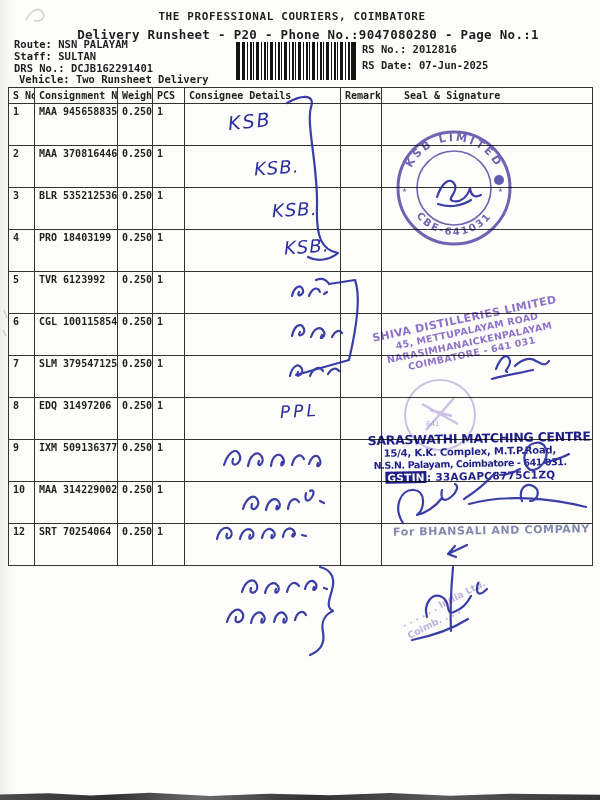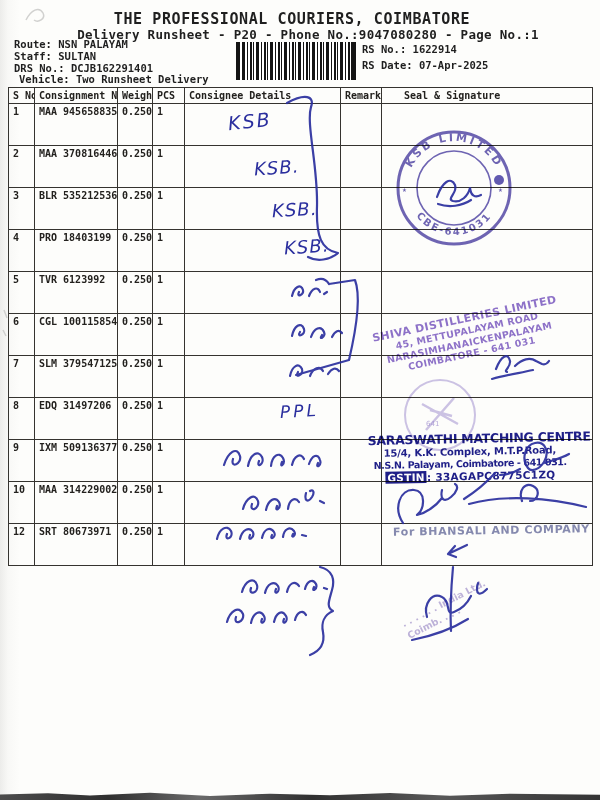--- a/index.html
+++ b/index.html
@@ -1,21 +1,21 @@
 <!DOCTYPE html>
 <html><head>
 <meta charset="utf-8">
 <style>
   html,body{margin:0;padding:0;background:#e9e9e7;}
   #page{position:relative;width:600px;height:800px;background:
     linear-gradient(90deg,#ececea 0,#f8f8f6 8px,#fdfdfb 20px),#fdfdfb;
     overflow:hidden;font-family:"DejaVu Sans Mono",monospace;}
   .mono{font-family:"DejaVu Sans Mono",monospace;font-weight:700;color:#1f1f1f;}
   .abs{position:absolute;}
-  .doc-title{top:10px;left:0;width:584px;text-align:center;font-size:15px;letter-spacing:.6px;}
+  .doc-title{top:10px;left:0;width:584px;text-align:center;font-size:11px;letter-spacing:.6px;}
   .doc-sub{top:27px;left:8px;width:600px;text-align:center;font-size:12.5px;letter-spacing:.3px;}
   .meta{left:14px;top:39px;font-size:10.5px;line-height:11.8px;white-space:nowrap;}
   .meta .indent{padding-left:5px;}
   .rsmeta{left:362px;top:41px;font-size:10.5px;line-height:16px;white-space:nowrap;}
   .barcode{left:236px;top:42px;width:120px;height:38px;background:
     repeating-linear-gradient(90deg,#141414 0,#141414 2px,#fff 2px,#fff 3px,#141414 3px,#141414 4px,#fff 4px,#fff 6px,#141414 6px,#141414 9px,#fff 9px,#fff 11px,#141414 11px,#141414 12px,#fff 12px,#fff 14px);}
   .barcode:before,.barcode:after{content:"";position:absolute;top:0;bottom:0;width:4px;background:#141414;}
   .barcode:before{left:0;} .barcode:after{right:0;}
   table.runsheet{position:absolute;left:8px;top:87px;width:584px;border-collapse:collapse;table-layout:fixed;}
   .runsheet th,.runsheet td{border:1px solid #35332f;font-family:"DejaVu Sans Mono",monospace;
@@ -58,22 +58,22 @@
   <div class="abs mono meta">
     <div><span>Route:</span> <span>NSN PALAYAM</span></div>
     <div><span>Staff:</span> <span>SULTAN</span></div>
     <div><span>DRS No.:</span> <span>DCJB162291401</span></div>
     <div class="indent"><span>Vehicle:</span> <span>Two Runsheet Delivery</span></div>
   </div>
 
   <div class="abs barcode"></div>
 
   <div class="abs mono rsmeta">
-    <div><span>RS No.:</span> <span>1622914</span></div>
-    <div><span>RS Date:</span> <span>07-Apr-2025</span></div>
+    <div><span>RS No.:</span> <span>2012816</span></div>
+    <div><span>RS Date:</span> <span>07-Jun-2025</span></div>
   </div>
 
   <table class="runsheet">
     <colgroup>
       <col style="width:26px">
         <col style="width:83px">
         <col style="width:35px">
       <col style="width:32px">
         <col style="width:156px">
         <col style="width:41px">
@@ -176,21 +176,21 @@
       <td>10</td>
       <td>MAA 314229002</td>
       <td>0.250</td>
       <td>1</td>
       <td></td>
       <td></td>
       <td></td>
     </tr>
         <tr>
       <td>12</td>
-      <td>SRT 80673971</td>
+      <td>SRT 70254064</td>
       <td>0.250</td>
       <td>1</td>
       <td></td>
       <td></td>
       <td></td>
     </tr>
       </tbody>
   </table>
 
   <div class="ink-text" style="left:228px;top:110px;font-size:19px;letter-spacing:2px;transform:rotate(-6deg)">KSB</div>

